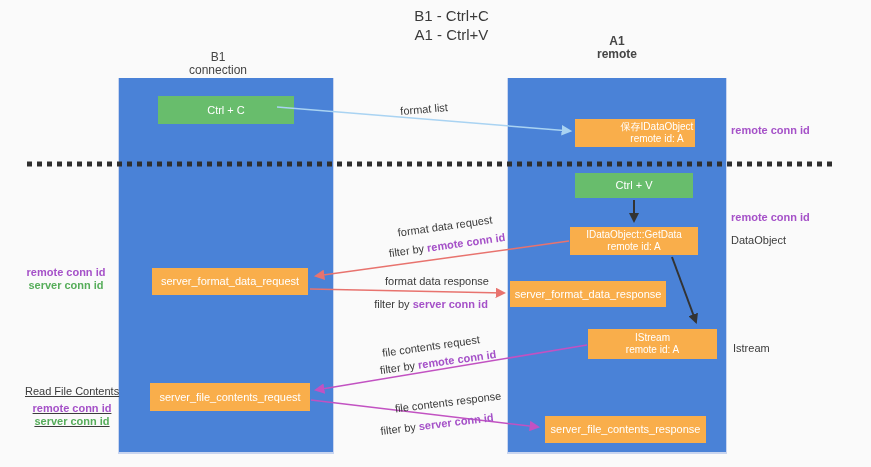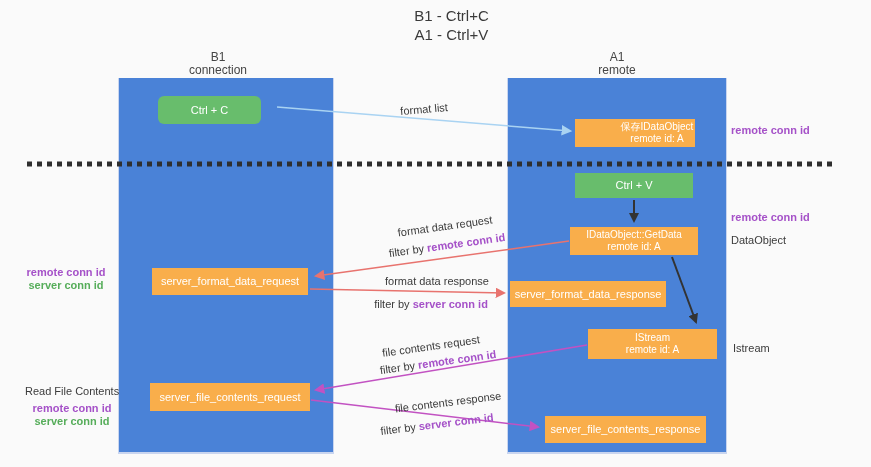--- a/index.html
+++ b/index.html
@@ -36,29 +36,29 @@
 
   <div class="title">
     <div>B1 - Ctrl+C</div>
     <div>A1 - Ctrl+V</div>
   </div>
 
   <div class="colhead" style="left:158px;top:51px;">
     <div>B1</div>
     <div>connection</div>
   </div>
-  <div class="colhead" style="left:557px;top:51px;">
+  <div class="colhead" style="left:557px;top:35px;font-weight:bold;">
     <div>A1</div>
     <div>remote</div>
   </div>
 
   <div class="col" style="left:119px;top:78px;width:214px;height:374px;"></div>
   <div class="col" style="left:508px;top:78px;width:218px;height:374px;"></div>
 
-  <div class="box green" style="left:158px;top:96px;width:103px;height:28px;border-radius:6px;">
+  <div class="box green" style="left:158px;top:96px;width:136px;height:28px;">
     <span>Ctrl + C</span>
   </div>
 
   <div class="box orange small" style="left:575px;top:119px;width:120px;height:28px;padding-left:44px;">
     <span>保存IDataObject</span>
     <span>remote id: A</span>
   </div>
 
   <div class="box green" style="left:575px;top:173px;width:118px;height:25px;">
     <span>Ctrl + V</span>
@@ -150,19 +150,19 @@
   <div class="lbl purple" style="left:731px;top:211px;">remote conn id</div>
   <div class="lbl" style="left:731px;top:234px;">DataObject</div>
   <div class="lbl" style="left:733px;top:342px;">Istream</div>
   <div class="lbl" style="left:735px;top:424px;margin-top:42px;">Write File Contents</div>
 
   <div class="lbl stack" style="left:24px;top:266px;width:84px;">
     <div class="purple">remote conn id</div>
     <div class="greentx">server conn id</div>
   </div>
 
-  <div class="lbl stack" style="left:25px;top:385px;width:94px;">
+  <div class="lbl stack" style="left:25px;top:385px;width:94px;text-decoration:underline;">
     <div>Read File Contents</div>
     <div class="purple" style="margin-top:4px;">remote conn id</div>
     <div class="greentx">server conn id</div>
   </div>
 
 </div>
 
 </body></html>

